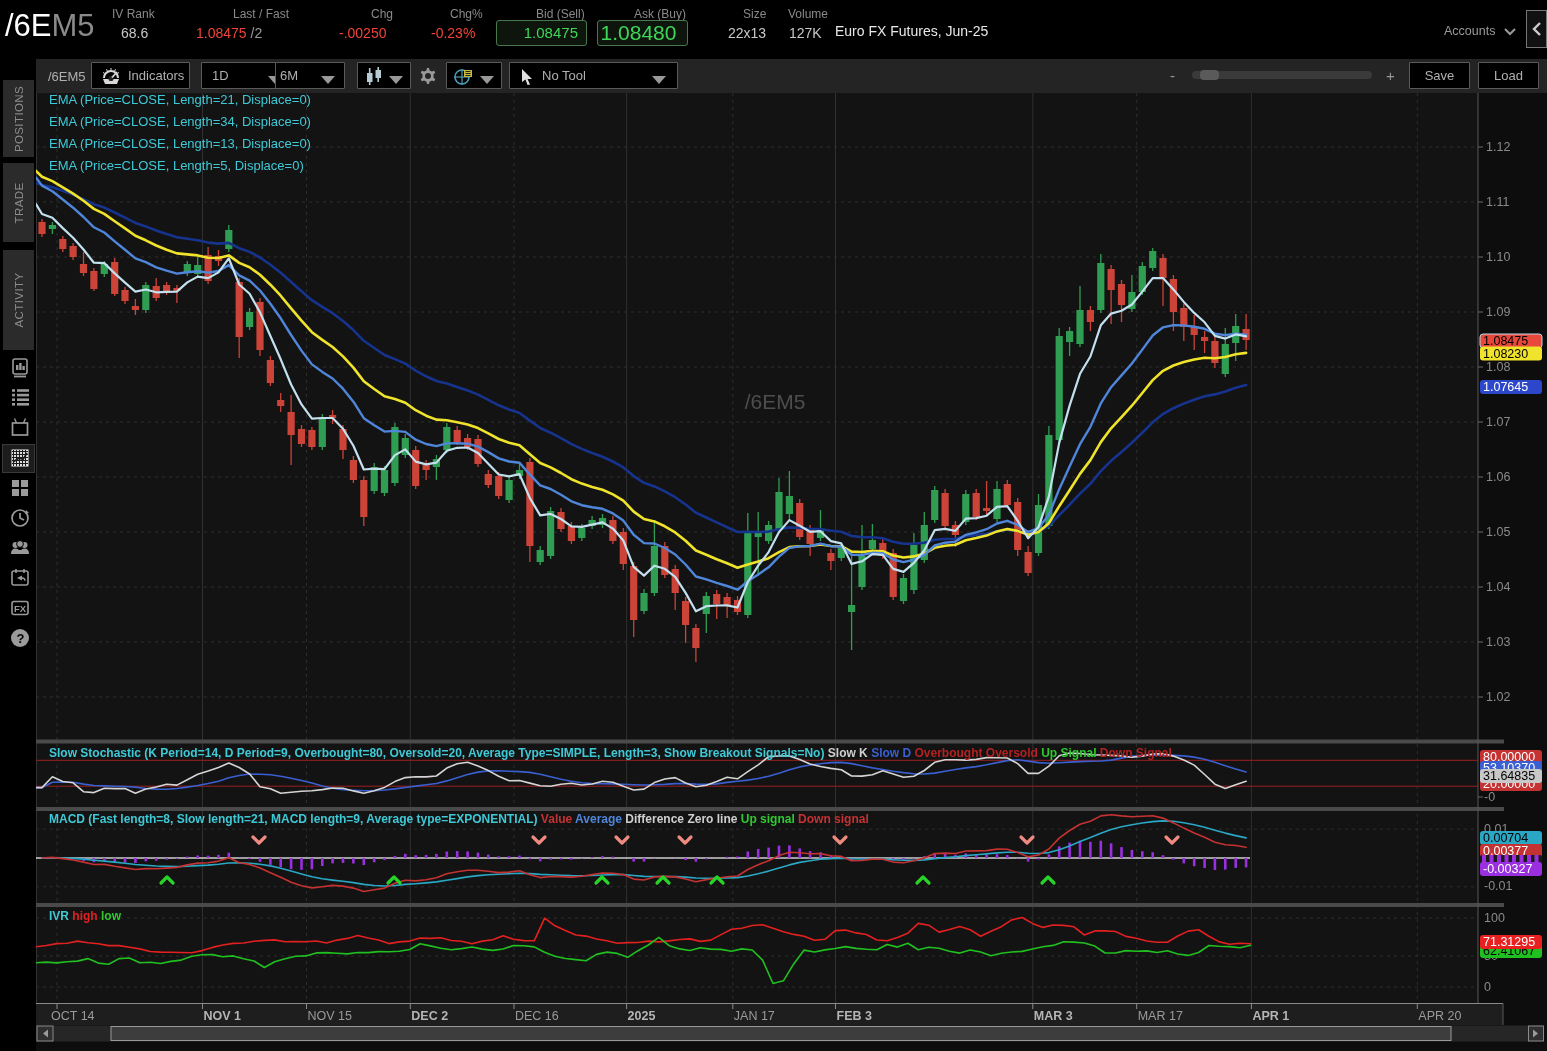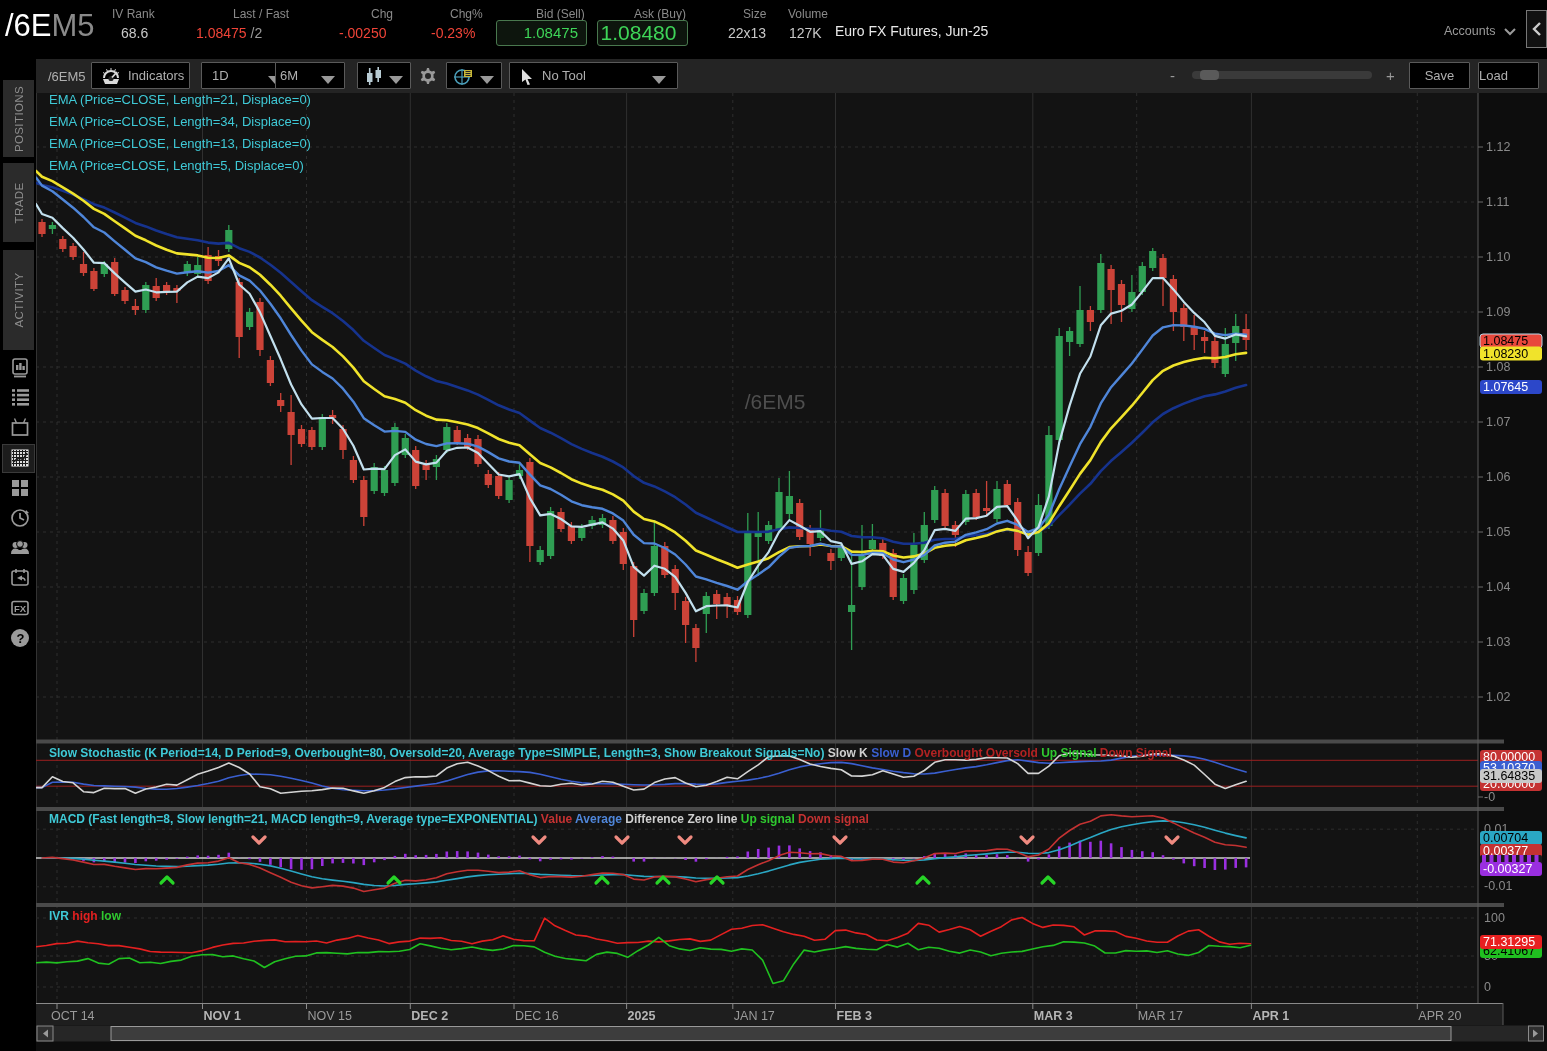--- a/index.html
+++ b/index.html
@@ -180,21 +180,21 @@
       </svg>
    <span style="margin-left:32px">No Tool</span>
    <svg class="abs" style="right:11px;top:13px" width="14" height="8">
         <path d="M0,0 L7,8 L14,0 Z" fill="#999"></path>
       </svg></div>
  <div class="abs" style="left:1134px;top:8px;color:#999;font-size:15px">-</div>
  <div class="abs" style="left:1156px;top:12px;width:180px;height:8px;background:#3a3a3a;border-radius:4px"></div>
  <div class="abs" style="left:1164px;top:11px;width:19px;height:10px;background:#5a5a5a;border-radius:4px"></div>
  <div class="abs" style="left:1350px;top:8px;color:#999;font-size:15px">+</div>
  <div class="abs tbtn" style="left:1373px;top:3px;width:61px;height:27px;text-align:center"><span style="line-height:25px">Save</span></div>
- <div class="abs tbtn" style="left:1442px;top:3px;width:61px;height:27px;text-align:left"><span style="line-height:25px">Load</span></div>
+ <div class="abs tbtn" style="left:1442px;top:3px;width:61px;height:27px;text-align:center"><span style="line-height:25px">Load</span></div>
 </div>
 <svg width="1511" height="958" viewBox="36 93 1511 958" style="position:absolute;left:36px;top:93px" font-family="Liberation Sans, sans-serif">
     <rect x="36" y="93" width="1511" height="958" fill="#0d0d0d"></rect>
     <rect x="36" y="93" width="1442" height="910" fill="#131313"></rect>
     <line x1="57" y1="93" x2="57" y2="1003" stroke="#2e2e2e" stroke-width="1" stroke-dasharray="3,4"></line>
     <line x1="202.5" y1="93" x2="202.5" y2="1003" stroke="#303030" stroke-width="1"></line>
     <line x1="306.5" y1="93" x2="306.5" y2="1003" stroke="#2e2e2e" stroke-width="1" stroke-dasharray="3,4"></line>
     <line x1="410.3" y1="93" x2="410.3" y2="1003" stroke="#303030" stroke-width="1"></line>
     <line x1="514" y1="93" x2="514" y2="1003" stroke="#2e2e2e" stroke-width="1" stroke-dasharray="3,4"></line>
     <line x1="626.6" y1="93" x2="626.6" y2="1003" stroke="#303030" stroke-width="1"></line>

